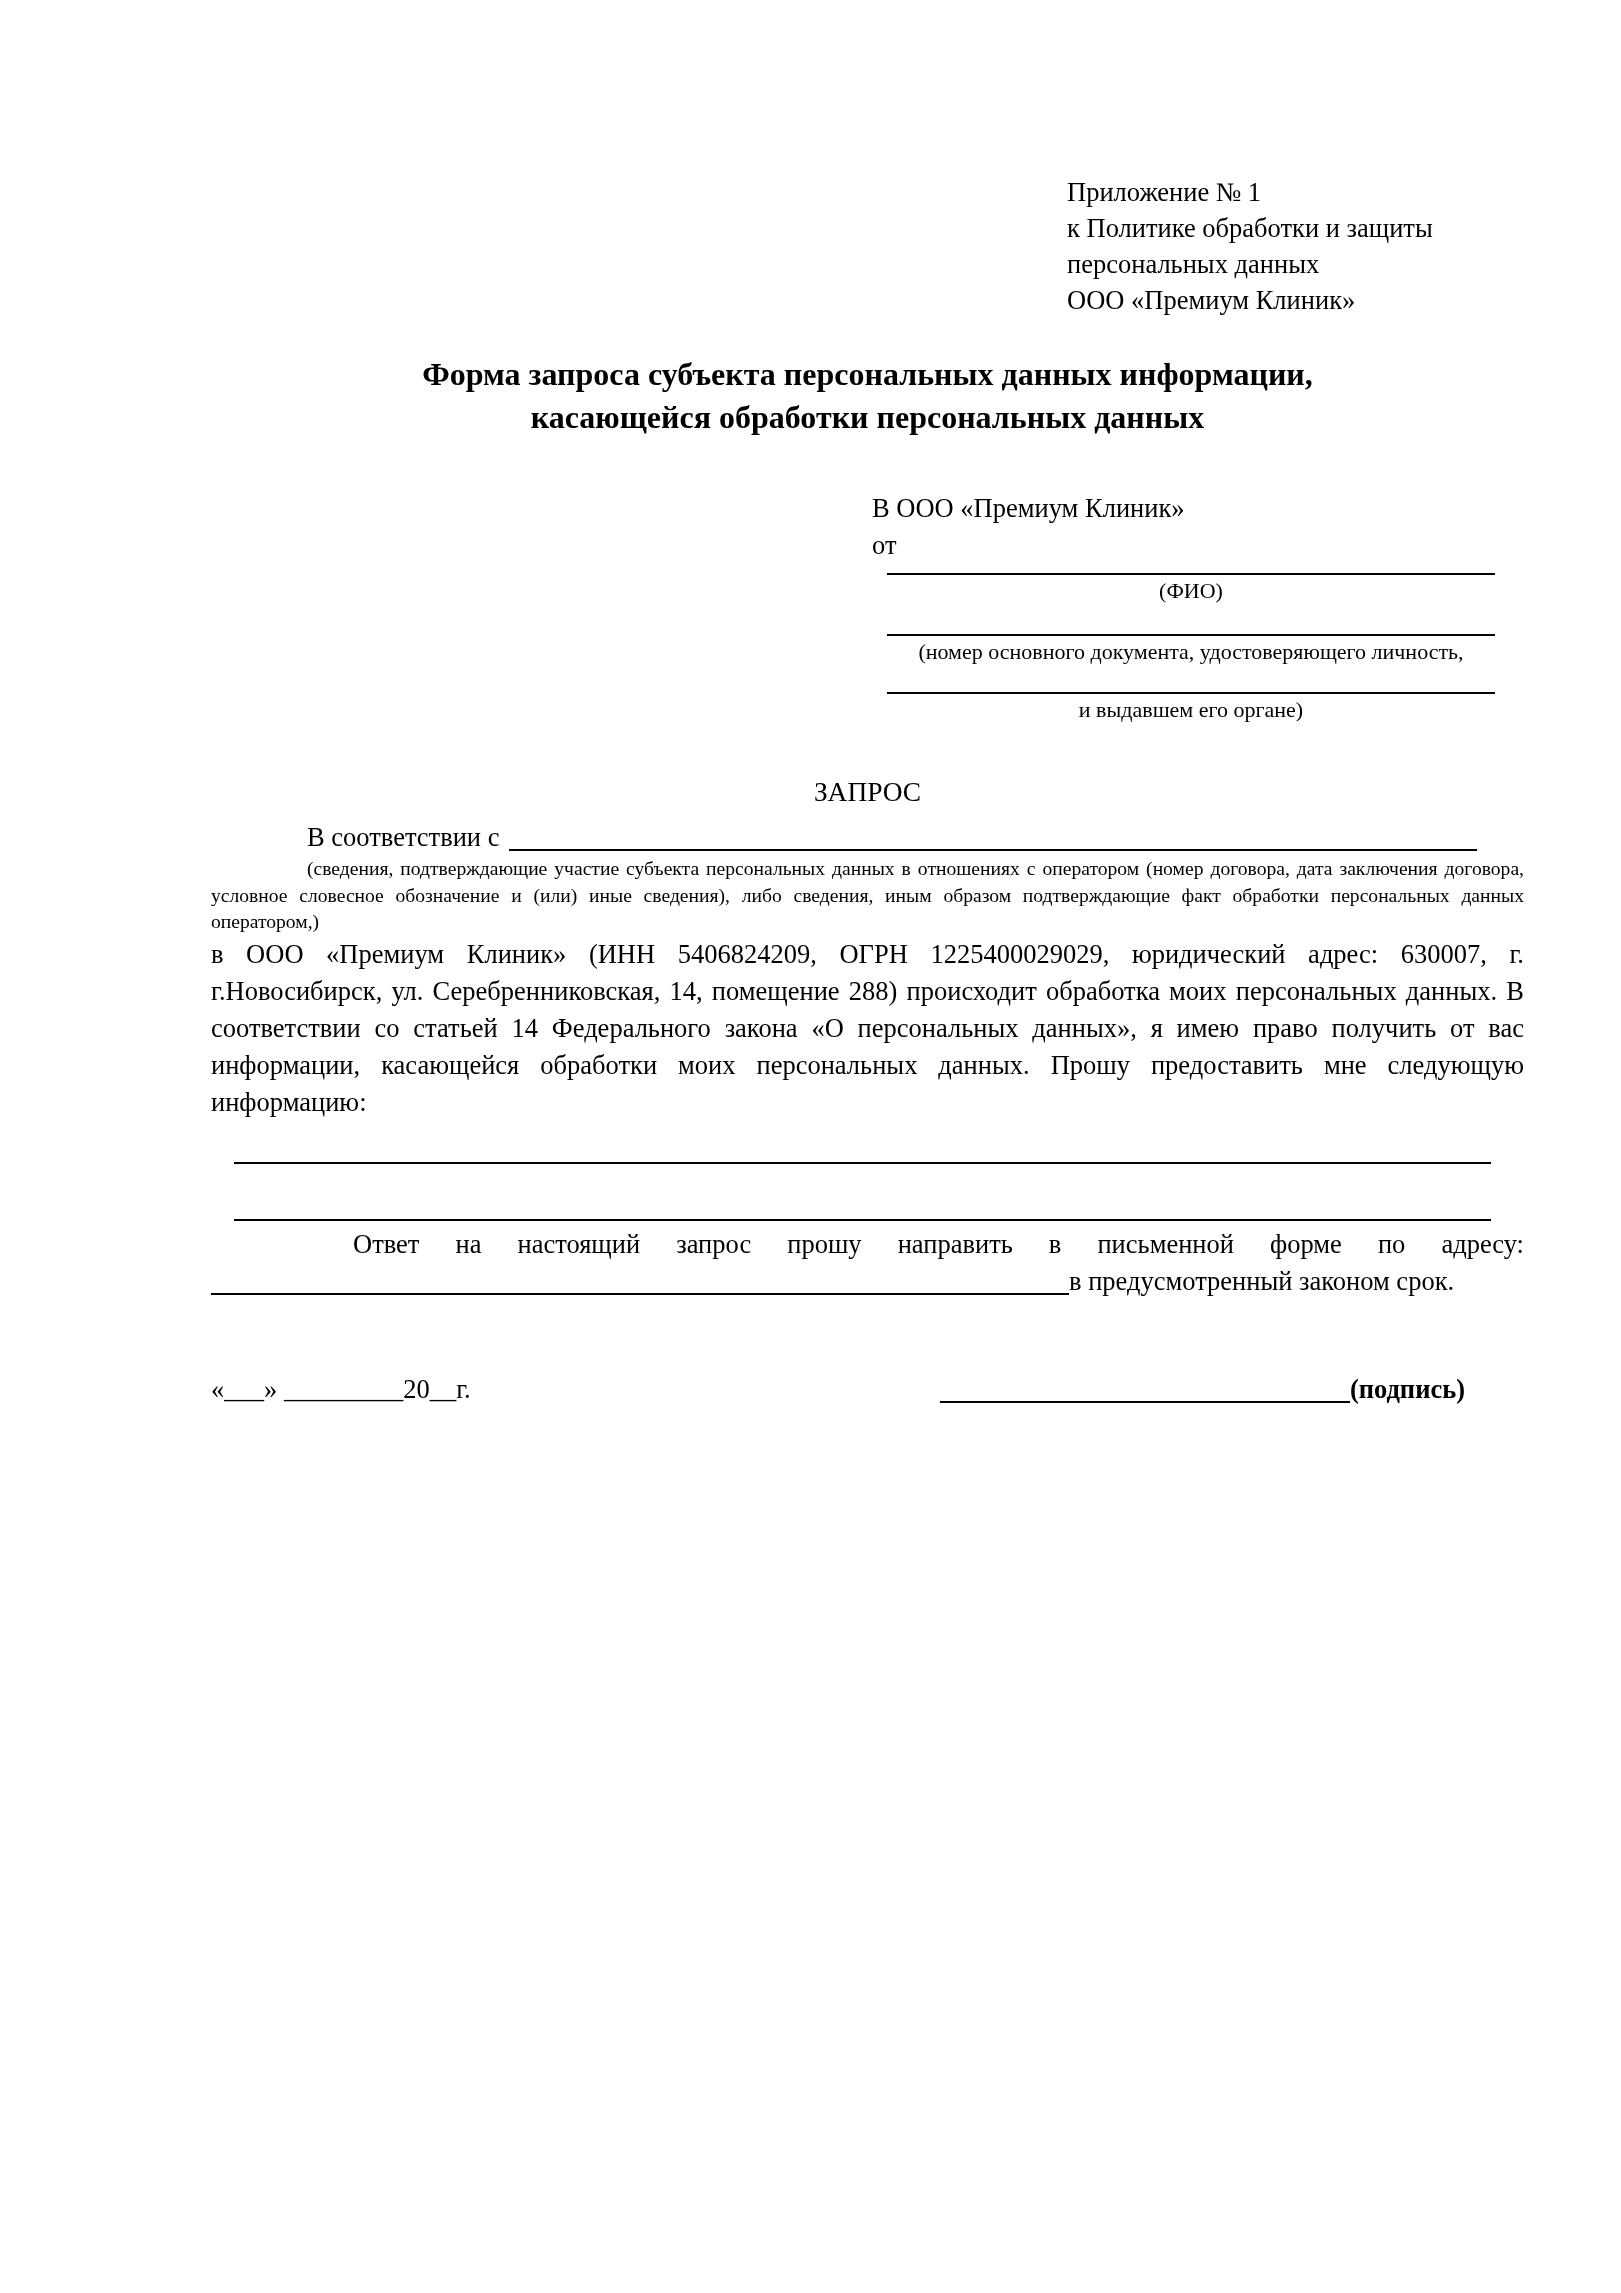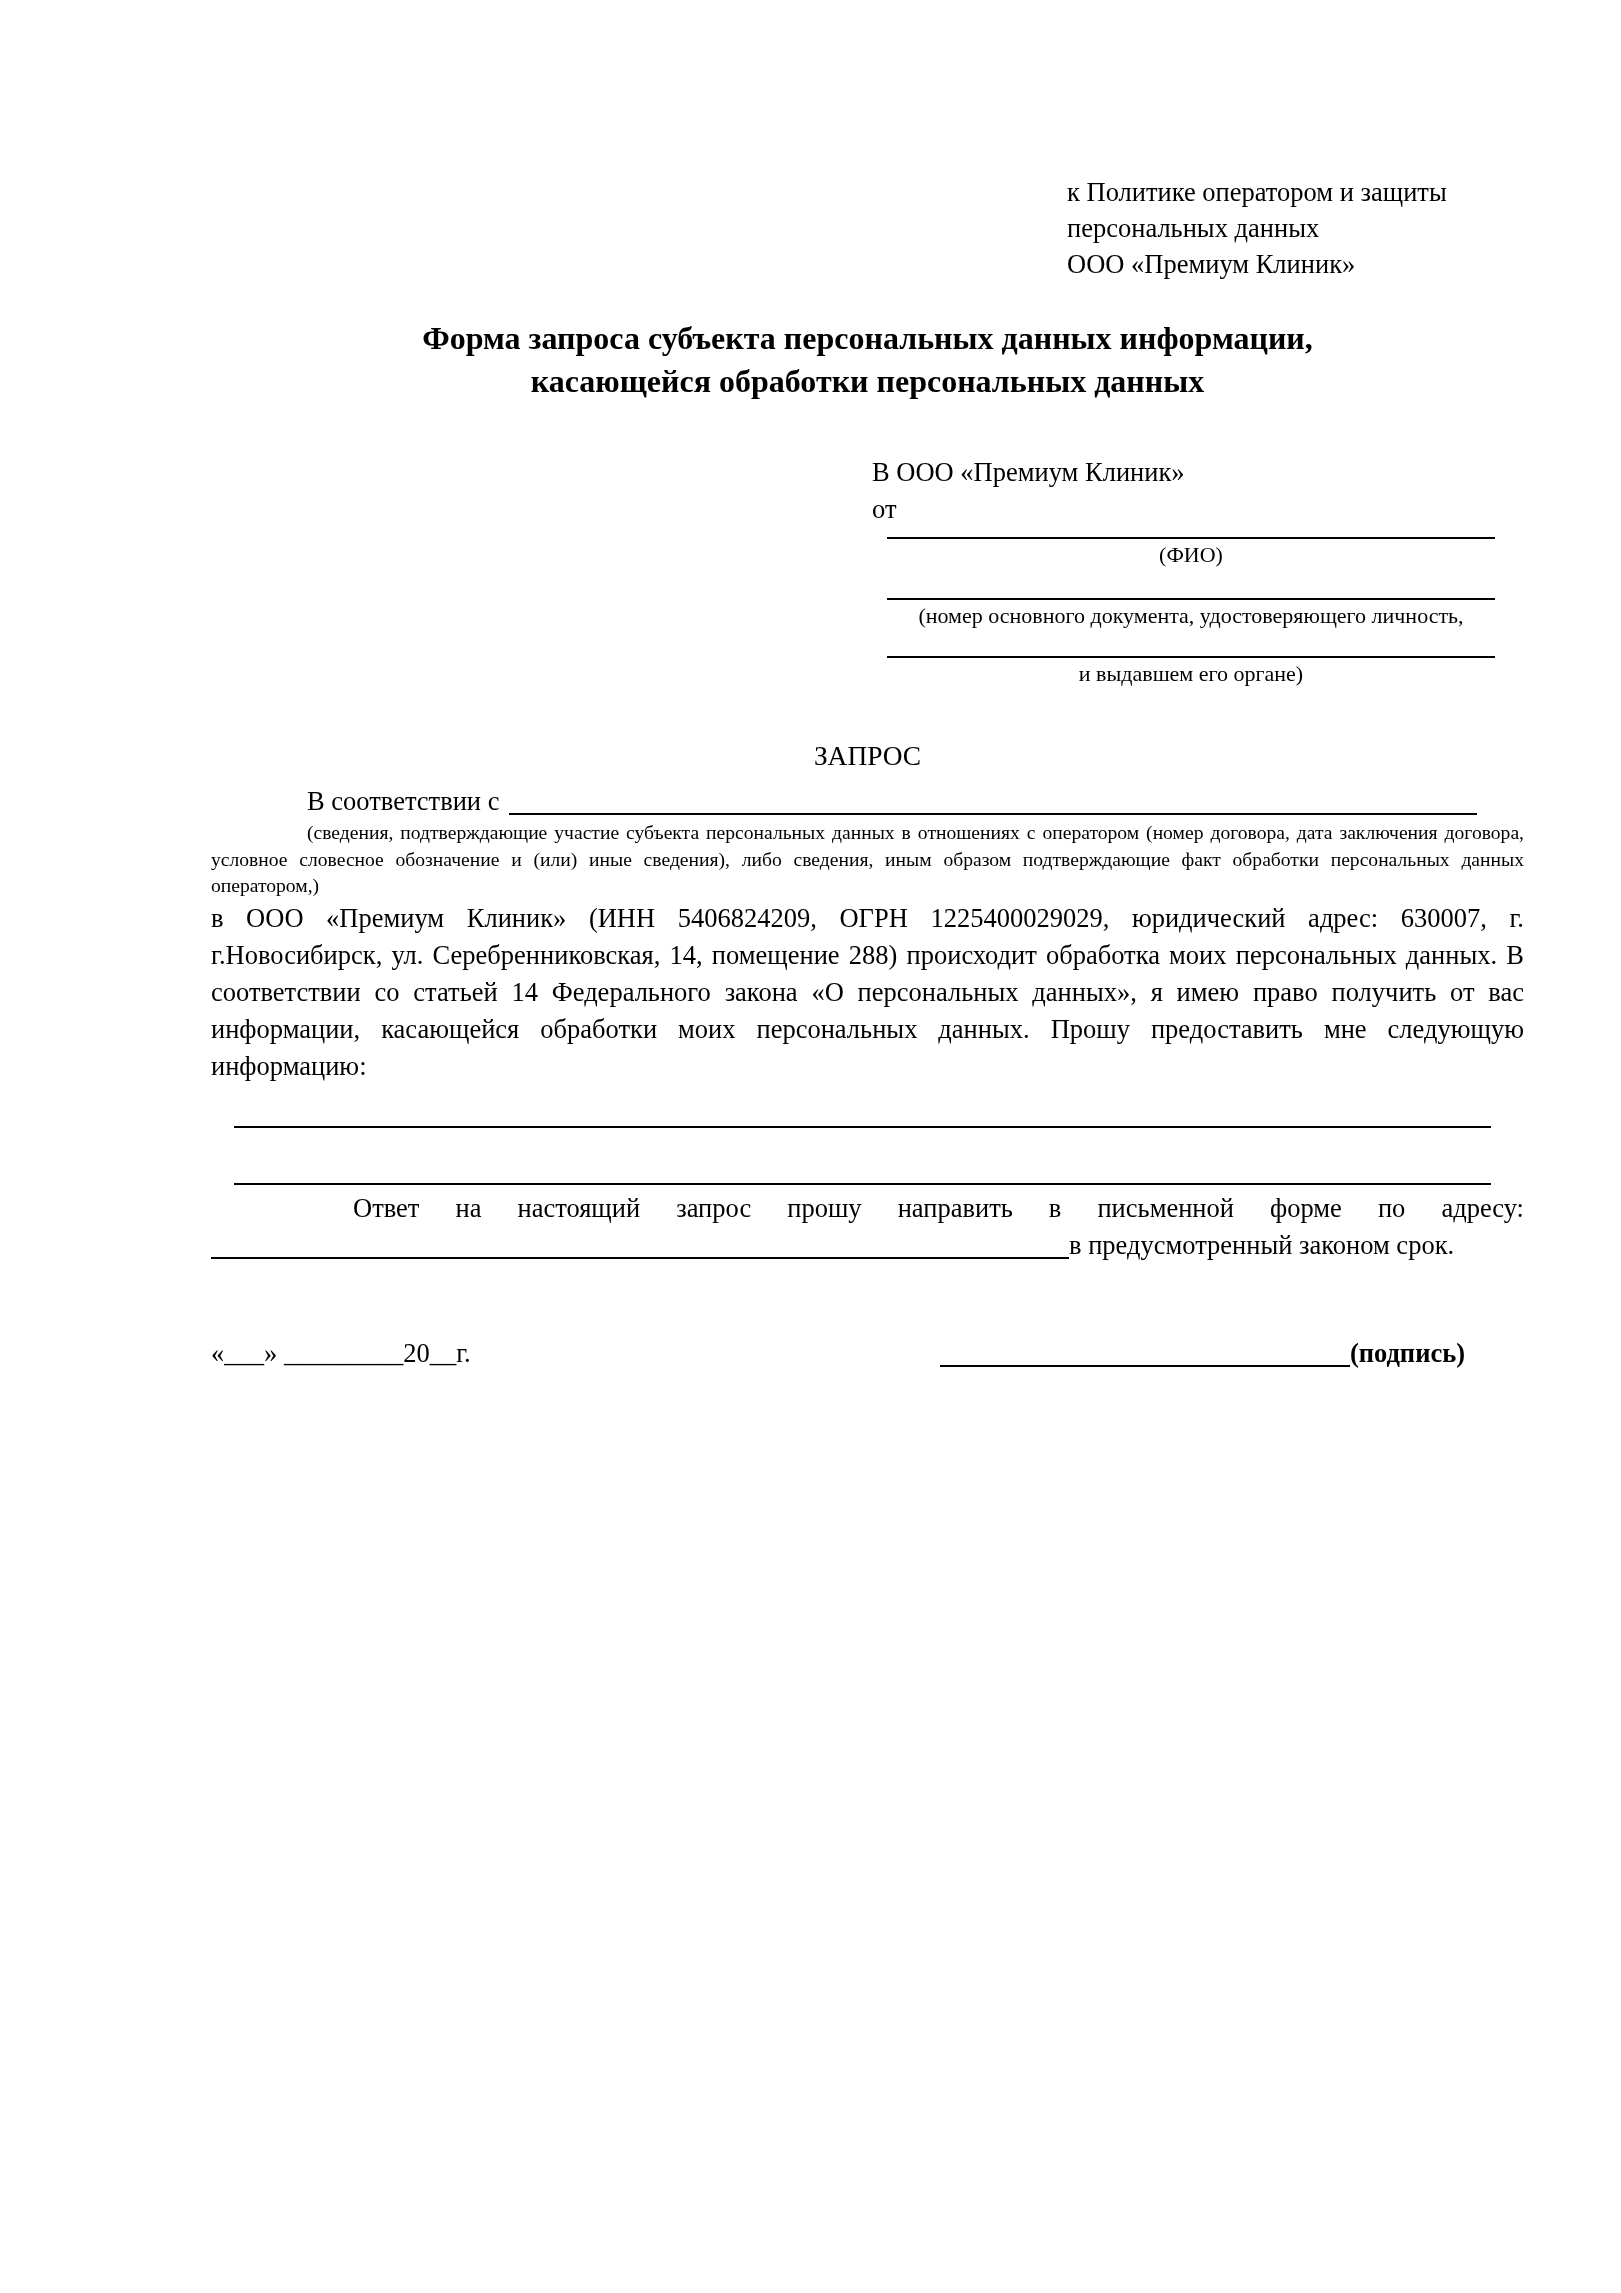--- a/index.html
+++ b/index.html
@@ -146,21 +146,22 @@
     margin-bottom: 4.9px;
   }
   .signature-caption { white-space: nowrap; font-weight: bold; }
 </style>
 </head>
 <body>
 
 <div class="page">
 
   <div class="header-block">
-    <div>к Политике оператором и защиты</div>
+    <div>Приложение № 1</div>
+    <div>к Политике обработки и защиты</div>
     <div>персональных данных</div>
     <div>ООО «Премиум Клиник»</div>
   </div>
 
   <div class="doc-title">
     <div>Форма запроса субъекта персональных данных информации,</div>
     <div>касающейся обработки персональных данных</div>
   </div>
 
   <div class="addressee">

